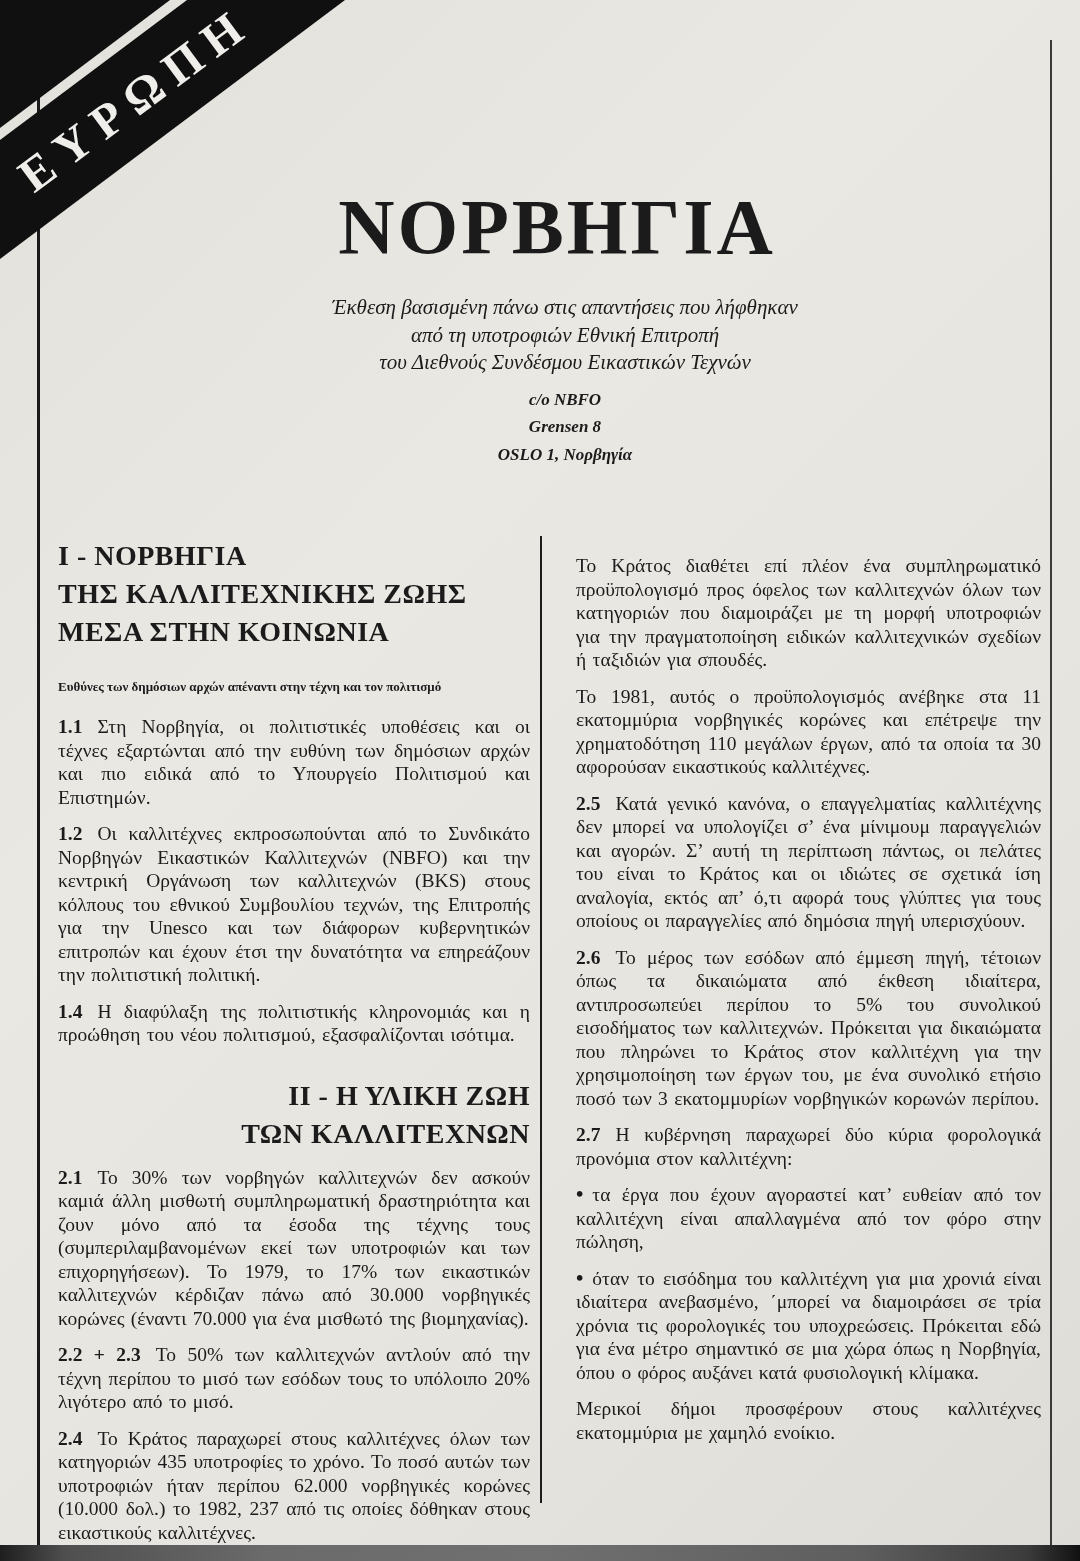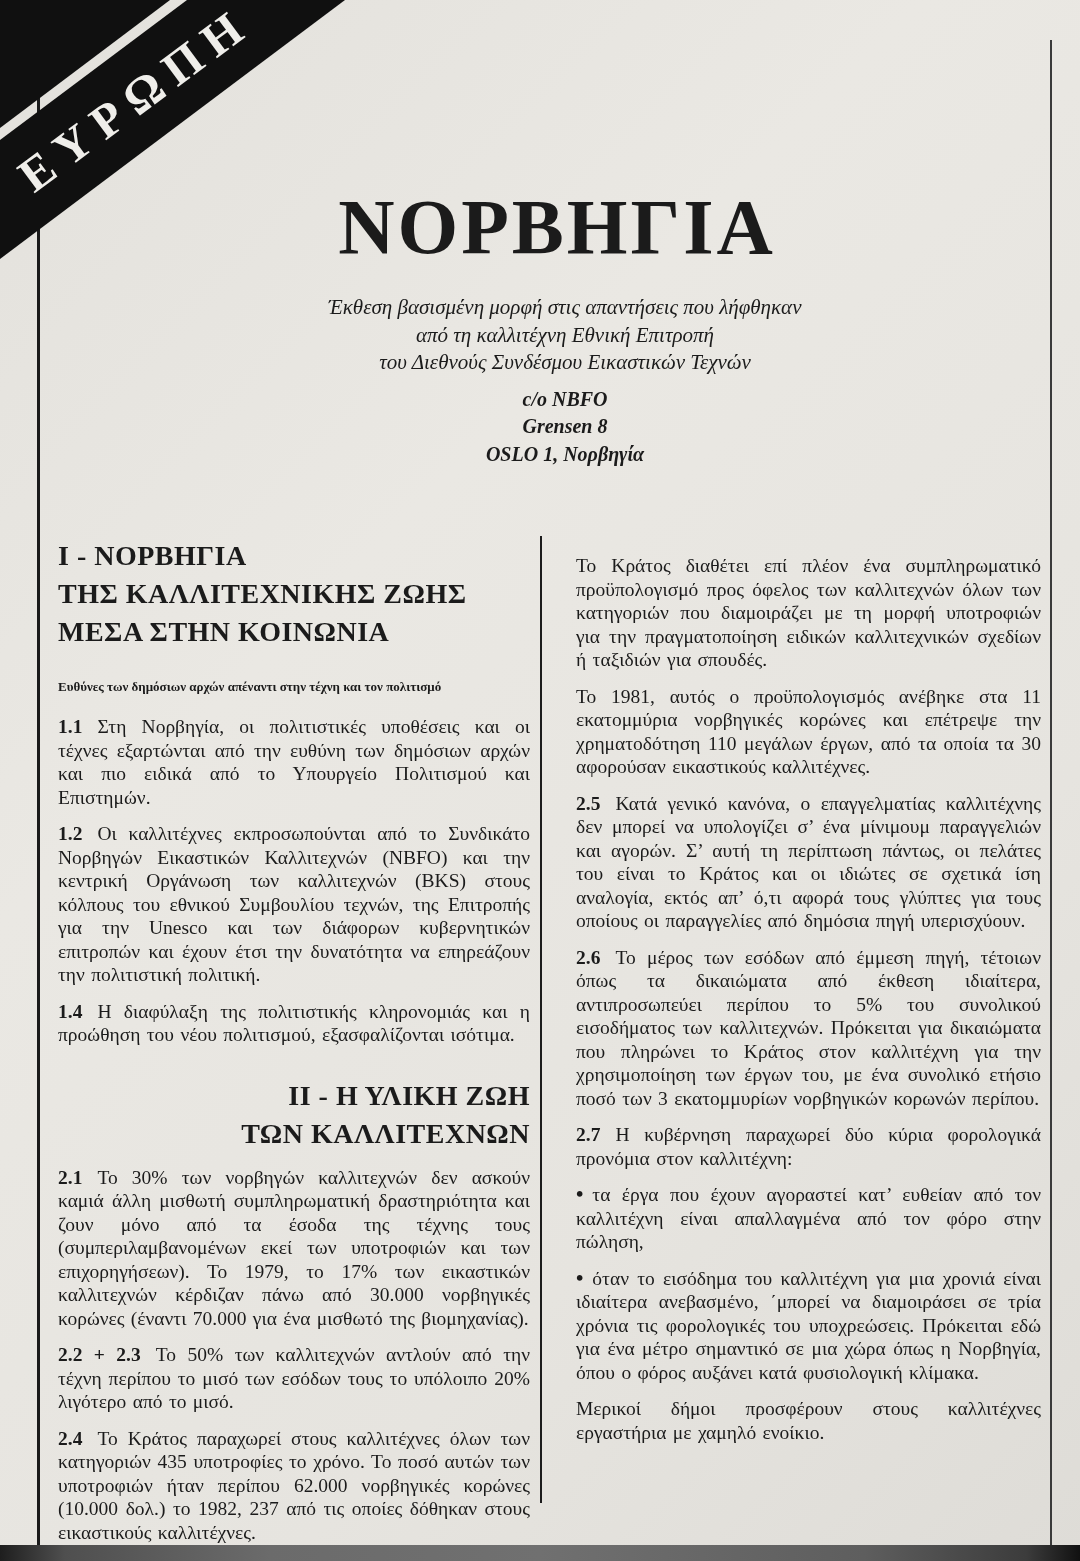--- a/index.html
+++ b/index.html
@@ -22,21 +22,21 @@
     clip-path:polygon(187px 0,345px 0,0 259px,0 140px);}
   .banner .band-label{
     position:absolute;left:-70px;top:66px;width:410px;height:66px;line-height:66px;
     text-align:center;transform:rotate(-36.5deg);
     color:#efeeea;font-size:48px;font-weight:bold;letter-spacing:11px;
     font-family:"Liberation Serif","DejaVu Serif",serif;}
   
   .header{position:absolute;left:50px;top:186px;width:1030px;text-align:center;z-index:2;}
   .title{font-size:78px;font-weight:bold;letter-spacing:3px;line-height:82px;margin:0 16px 26px 0;}
   .subtitle{font-style:italic;font-size:21px;line-height:27.5px;margin-bottom:9px;}
-  .address{font-style:italic;font-weight:600;font-size:20px;line-height:27.5px;}
+  .address{font-style:italic;font-weight:600;font-size:17px;line-height:27.5px;}
   
   .col{position:absolute;z-index:2;}
   .col-left{left:58px;top:537px;width:472px;}
   .col-right{left:576px;top:541px;width:465px;}
   .divider{position:absolute;left:540px;top:536px;width:2px;height:967px;background:#1c1c1c;z-index:2;}
   .sec-heading{font-size:28px;font-weight:bold;line-height:38px;letter-spacing:.5px;margin:0 0 0 0;}
   .subheading{font-size:13px;font-weight:bold;line-height:30px;margin:21px 0 10px 0;text-align:left;}
   .para{font-size:19.5px;line-height:23.5px;text-align:justify;word-spacing:1.5px;margin:13px 0 0 0;}
   .pnum{font-weight:bold;margin-right:15px;}
   .bullet-mark{font-weight:bold;font-size:21px;margin-right:9px;}
@@ -55,22 +55,22 @@
 <div class="banner">
   <div class="corner"></div>
   <div class="band"></div>
   <div class="band-label">ΕΥΡΩΠΗ</div>
 </div>
 
 <div class="header">
   <div class="title">ΝΟΡΒΗΓΙΑ</div>
   <div class="subtitle">
 
-  <div>Έκθεση βασισμένη μορφή στις απαντήσεις που λήφθηκαν</div>
-      <div>από τη καλλιτέχνη Εθνική Επιτροπή</div>
+  <div>Έκθεση βασισμένη πάνω στις απαντήσεις που λήφθηκαν</div>
+      <div>από τη υποτροφιών Εθνική Επιτροπή</div>
       <div>του Διεθνούς Συνδέσμου Εικαστικών Τεχνών</div>
     </div>
   <div class="address">
 
   <div>c/o NBFO</div>
       <div>Grensen 8</div>
       <div>OSLO 1, Νορβηγία</div>
     </div>
 </div>
 
@@ -117,16 +117,16 @@
     <p class="para"><span class="pnum">2.5</span><span>Κατά γενικό κανόνα, ο επαγγελματίας καλλιτέχνης δεν μπορεί να υπολογίζει σ’ ένα μίνιμουμ παραγγελιών και αγορών. Σ’ αυτή τη περίπτωση πάντως, οι πελάτες του είναι το Κράτος και οι ιδιώτες σε σχετικά ίση αναλογία, εκτός απ’ ό,τι αφορά τους γλύπτες για τους οποίους οι παραγγελίες από δημόσια πηγή υπερισχύουν.</span></p>
 
     <p class="para"><span class="pnum">2.6</span><span>Το μέρος των εσόδων από έμμεση πηγή, τέτοιων όπως τα δικαιώματα από έκθεση ιδιαίτερα, αντιπροσωπεύει περίπου το 5% του συνολικού εισοδήματος των καλλιτεχνών. Πρόκειται για δικαιώματα που πληρώνει το Κράτος στον καλλιτέχνη για την χρησιμοποίηση των έργων του, με ένα συνολικό ετήσιο ποσό των 3 εκατομμυρίων νορβηγικών κορωνών περίπου.</span></p>
 
     <p class="para"><span class="pnum">2.7</span><span>Η κυβέρνηση παραχωρεί δύο κύρια φορολογικά προνόμια στον καλλιτέχνη:</span></p>
 
     <p class="para"><span class="bullet-mark">•</span><span>τα έργα που έχουν αγοραστεί κατ’ ευθείαν από τον καλλιτέχνη είναι απαλλαγμένα από τον φόρο στην πώληση,</span></p>
 
     <p class="para"><span class="bullet-mark">•</span><span>όταν το εισόδημα του καλλιτέχνη για μια χρονιά είναι ιδιαίτερα ανεβασμένο, ΄μπορεί να διαμοιράσει σε τρία χρόνια τις φορολογικές του υποχρεώσεις. Πρόκειται εδώ για ένα μέτρο σημαντικό σε μια χώρα όπως η Νορβηγία, όπου ο φόρος αυξάνει κατά φυσιολογική κλίμακα.</span></p>
 
-    <p class="para"><span>Μερικοί δήμοι προσφέρουν στους καλλιτέχνες εργαστήρια με χαμηλό ενοίκιο.</span></p>
+    <p class="para"><span>Μερικοί δήμοι προσφέρουν στους καλλιτέχνες εκατομμύρια με χαμηλό ενοίκιο.</span></p>
   </div>
 
 <div class="page-num">28</div>
 
 </body></html>

